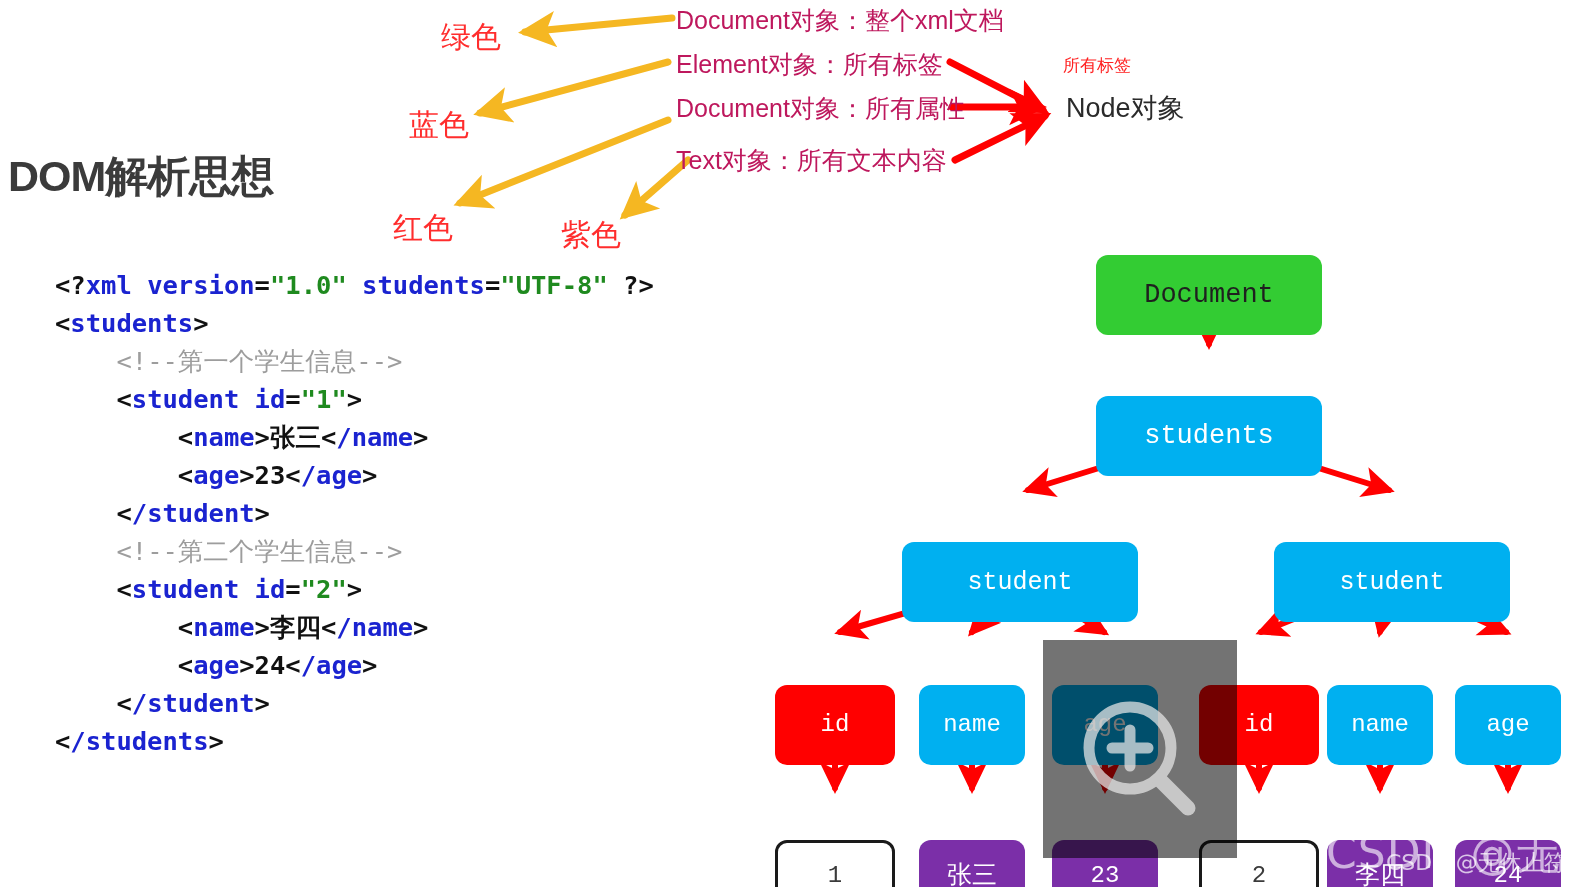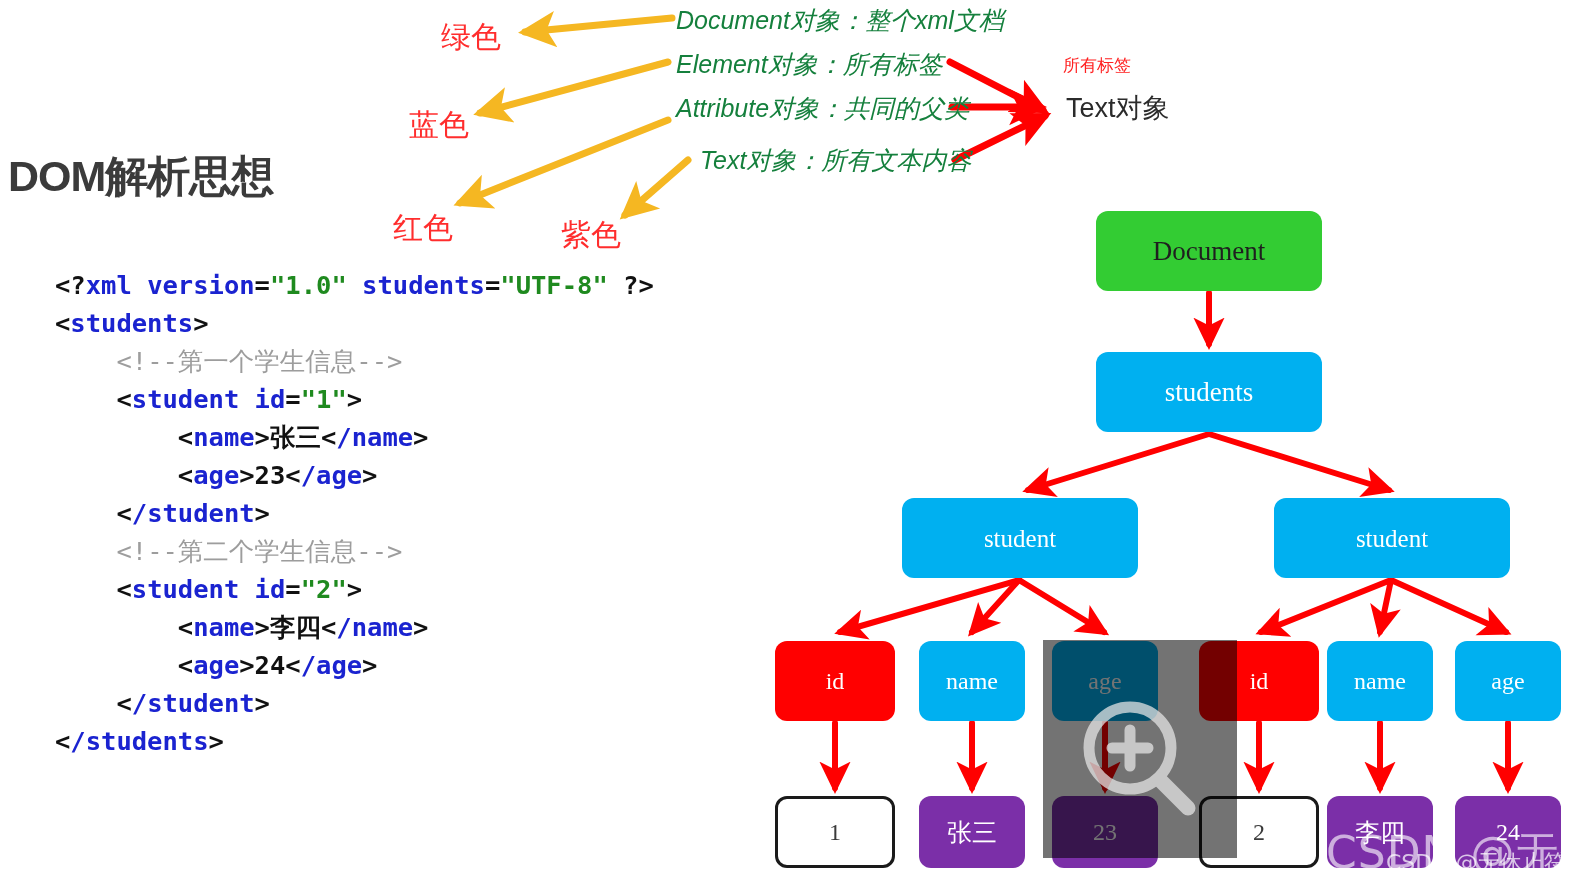--- a/index.html
+++ b/index.html
@@ -24,24 +24,23 @@
     width: 1580px;
     height: 887px;
     pointer-events: none;
   }
 
   
   .legend-line {
     position: absolute;
     font-family: "Liberation Sans", "DejaVu Sans", sans-serif;
     font-size: 25px;
-    color: #15803d;
+    color: #be185d;
     white-space: nowrap;
     letter-spacing: 0px;
-    font-style: italic;
   }
 
   
   .color-word {
     position: absolute;
     font-family: "DejaVu Sans", "Liberation Sans", sans-serif;
     font-size: 30px;
     color: #ff2d2d;
     white-space: nowrap;
     font-weight: 400;
@@ -95,24 +94,25 @@
   #code-block .cmt   { color: #9d9d9d; font-weight: normal; text-align: center; }
   #code-block .txt   { color: #111111; }
 
   
   .tnode {
     position: absolute;
     display: flex;
     align-items: center;
     justify-content: center;
     border-radius: 12px;
-    font-family: Liberation Serif, serif;
+    font-family: Liberation Mono, monospace;
     box-sizing: border-box;
     text-align: center;
     line-height: 1;
+    margin-top: 44px;
   }
   .tnode.green  { background: #33cc33; color: #1f1f1f; }
   .tnode.blue   { background: #00b0f0; color: #ffffff; }
   .tnode.red    { background: #ff0000; color: #ffffff; }
   .tnode.purple { background: #7b2fa8; color: #ffffff; }
   .tnode.white  { background: #ffffff; color: #3b3b3b; border: 3px solid #1a1a1a; }
 
   
   #magnifier-overlay {
     position: absolute;
@@ -183,30 +183,30 @@
       <path d="M972,723 L972,788"></path>
       <path d="M1105,723 L1105,788"></path>
       <path d="M1259,723 L1259,788"></path>
       <path d="M1380,723 L1380,788"></path>
       <path d="M1508,723 L1508,788"></path>
     </g>
   </svg>
 
   <div class="legend-line" style="left:676px; top:4px;">Document对象：整个xml文档</div>
   <div class="legend-line" style="left:676px; top:48px;">Element对象：所有标签</div>
-  <div class="legend-line" style="left:676px; top:92px;">Attribute对象：共同的父类</div>
-  <div class="legend-line" style="left:700px; top:144px;">Text对象：所有文本内容</div>
+  <div class="legend-line" style="left:676px; top:92px;">Document对象：所有属性</div>
+  <div class="legend-line" style="left:676px; top:144px;">Text对象：所有文本内容</div>
 
   <div class="color-word" style="left:441px; top:17px;">绿色</div>
   <div class="color-word" style="left:409px; top:105px;">蓝色</div>
   <div class="color-word" style="left:393px; top:208px;">红色</div>
   <div class="color-word" style="left:561px; top:215px;">紫色</div>
 
   <div class="node-obj-caption" style="left:1063px; top:54px;">所有标签</div>
-  <div class="node-obj-title" style="left:1066px; top:90px;">Text对象</div>
+  <div class="node-obj-title" style="left:1066px; top:90px;">Node对象</div>
 
   <div id="page-title">DOM解析思想</div>
 
   <div id="code-block"><span class="punct">&lt;?</span><span class="tag">xml</span> <span class="attr">version</span><span class="punct">=</span><span class="str">"1.0"</span> <span class="attr">students</span><span class="punct">=</span><span class="str">"UTF-8"</span> <span class="punct">?&gt;</span>
 <span class="punct">&lt;</span><span class="tag">students</span><span class="punct">&gt;</span>
     <span class="cmt">&lt;!--第一个学生信息--&gt;</span>
     <span class="punct">&lt;</span><span class="tag">student</span> <span class="attr">id</span><span class="punct">=</span><span class="str">"1"</span><span class="punct">&gt;</span>
         <span class="punct">&lt;</span><span class="tag">name</span><span class="punct">&gt;</span><span class="txt">张三</span><span class="punct">&lt;</span><span class="tag">/name</span><span class="punct">&gt;</span>
         <span class="punct">&lt;</span><span class="tag">age</span><span class="punct">&gt;</span><span class="txt">23</span><span class="punct">&lt;</span><span class="tag">/age</span><span class="punct">&gt;</span>
     <span class="punct">&lt;</span><span class="tag">/student</span><span class="punct">&gt;</span>

